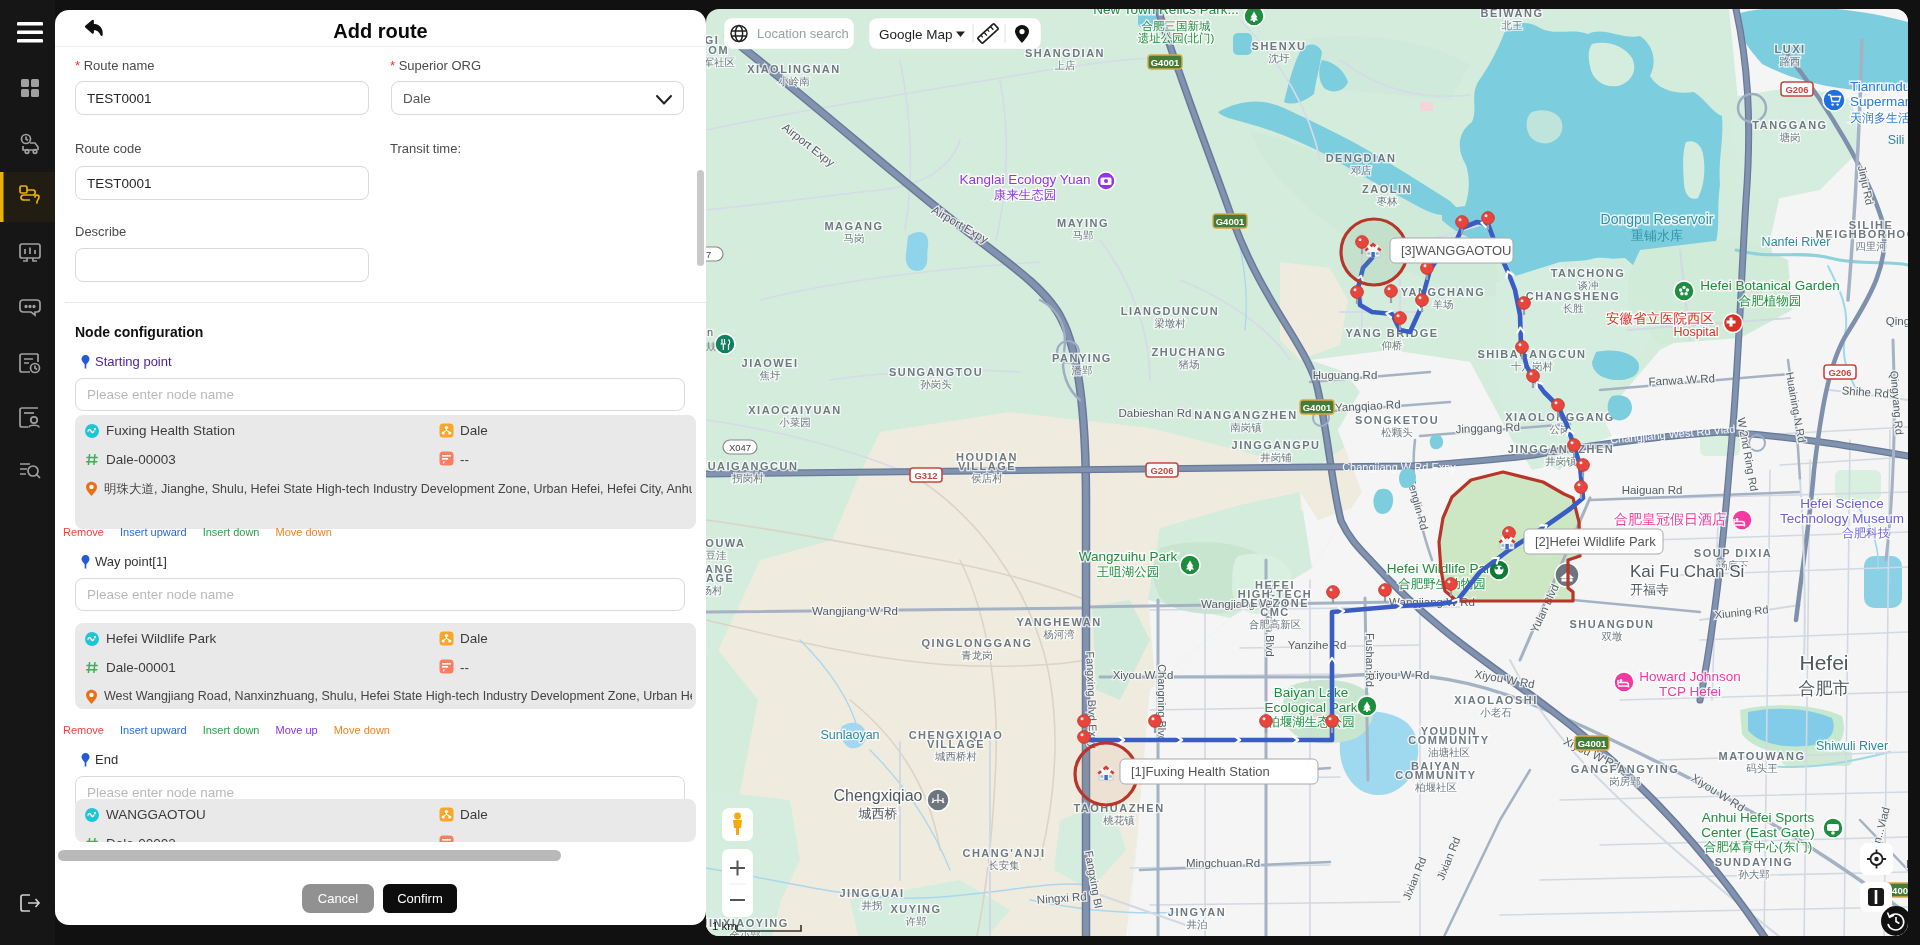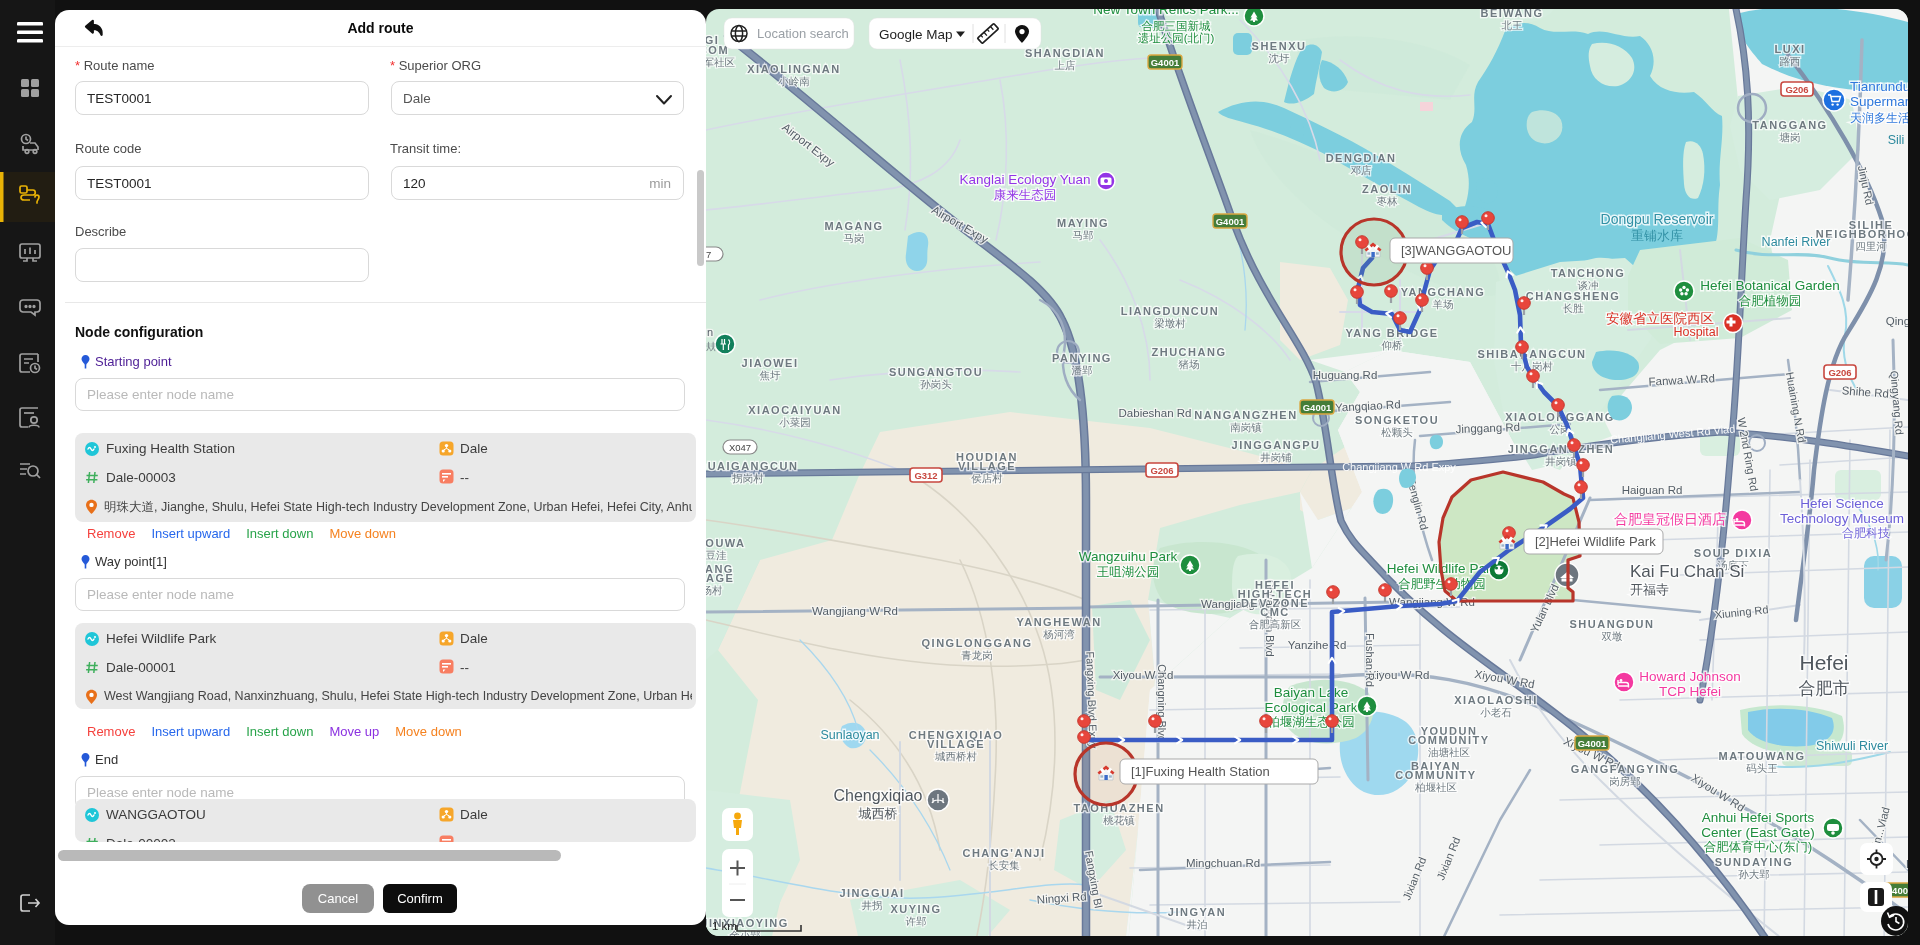--- a/index.html
+++ b/index.html
@@ -8,21 +8,21 @@
 .twc{fill:#6e7980;text-anchor:middle;paint-order:stroke;stroke:#ffffff;stroke-width:2.4px;stroke-opacity:.75}
 .rl{fill:#545e67;paint-order:stroke;stroke:#f7f7f5;stroke-width:2.6px;stroke-opacity:.85}
 .poi{paint-order:stroke;stroke:#ffffff;stroke-width:2.8px;stroke-opacity:.8}
 .poic{paint-order:stroke;stroke:#ffffff;stroke-width:2.6px;stroke-opacity:.8}
 .panel{position:absolute;left:55px;top:10px;width:651px;height:915px;background:#fff;border-radius:14px;z-index:5}
 .sidebar{position:absolute;left:0;top:0;width:55px;height:945px;background:#161616;z-index:6}
 .lbl{position:absolute;font-size:13px;color:#4b4b4b}
 .inp{position:absolute;border:1px solid #d9d9d9;border-radius:8px;background:#fff;font-size:13.5px;color:#262626;display:flex;align-items:center;padding:0 11px}
 .card{position:absolute;left:20px;width:621px;background:#e9e9e9;border-radius:8px;overflow:hidden}
 .crow{position:absolute;font-size:13.5px;color:#3c3c3c;white-space:nowrap}
-.links{position:absolute;left:32px;font-size:13px;white-space:nowrap}
+.links{position:absolute;left:8px;font-size:11px;white-space:nowrap}
 .links span{margin-right:16px}
 .ptxt{color:#b9b9b9}
 </style></head><body>
 <div id="stage">
 <svg id="map" style="position:absolute;left:0;top:0;z-index:1" width="1920" height="945" viewBox="0 0 1920 945">
 <defs>
         <clipPath id="mapclip">
           <rect x="706" y="9" width="1202" height="927" rx="13"></rect>
         </clipPath>
       </defs>
@@ -838,45 +838,44 @@
         </g>
         <g fill="none" stroke="#d0d0d0" stroke-width="1.7">
           <path d="M30 895 L23 895 C22 895 21 896 21 897 L21 909 C21 910 22 911 23 911 L30 911"></path>
           <path d="M28 903 L39 903 M35.5 899 L39 903 L35.5 907"></path>
         </g>
       </svg></div>
 <div class="panel">
       <svg style="position:absolute;left:28px;top:8px" width="22" height="22" viewBox="0 0 22 22">
         <path d="M9.8 2.8 L3 8.6 L9.8 14.6 L9.8 10.8 C14.4 10.8 17 12.6 18.6 16.8 C19.2 10.4 15.6 7 9.8 6.8 Z" fill="#111" stroke="#111" stroke-width="2.2" stroke-linejoin="round"></path>
       </svg>
-      <div style="position:absolute;left:0;right:0;top:10px;text-align:center;font-size:14px;font-weight:bold;color:#0a0a0a">Add route</div>
+      <div style="position:absolute;left:0;right:0;top:10px;text-align:center;font-size:20px;font-weight:bold;color:#0a0a0a">Add route</div>
       <div style="position:absolute;left:0;right:0;top:36px;border-top:1px solid #ededed"></div>
       <div class="lbl" style="left:20px;top:48px"><span style="color:#f23030">* </span>Route name</div>
       <div class="lbl" style="left:335px;top:48px"><span style="color:#f23030">* </span>Superior ORG</div>
       <div class="inp" style="left:20px;top:71px;width:294px;height:34px">TEST0001</div>
       <div class="inp" style="left:336px;top:71px;width:293px;height:34px;color:#555">Dale<svg style="position:absolute;right:10px;top:12px" width="18" height="12" viewBox="0 0 18 12">
           <path d="M2 2 L9 9.5 L16 2" fill="none" stroke="#222" stroke-width="2" stroke-linecap="round" stroke-linejoin="round"></path>
         </svg></div>
       <div class="lbl" style="left:20px;top:131px">Route code</div>
       <div class="lbl" style="left:335px;top:131px">Transit time:</div>
       <div class="inp" style="left:20px;top:156px;width:294px;height:34px">TEST0001</div>
-      <div class="inp" style="left:336px;top:156px;width:293px;height:34px">120<span style="position:absolute;right:12px;color:#9b9b9b">min</span></div>
       <div class="lbl" style="left:20px;top:214px">Describe</div>
       <div class="inp" style="left:20px;top:238px;width:294px;height:34px"></div>
       <div style="position:absolute;left:10px;right:0;top:292px;border-top:1px solid #e8e8e8"></div>
       <div style="position:absolute;left:20px;top:314px;font-size:14px;font-weight:bold;color:#111">Node configuration</div>
       <svg style="position:absolute;left:25px;top:344px" width="11" height="15" viewBox="0 0 11 15">
         <path d="M5.5 1 C7.8 1 9.5 2.8 9.5 5 C9.5 7.6 5.5 11 5.5 11 C5.5 11 1.5 7.6 1.5 5 C1.5 2.8 3.2 1 5.5 1 Z" fill="#2559d8"></path>
         <rect x="4.7" y="10" width="1.6" height="4.5" fill="#2559d8"></rect>
       </svg>
       <div class="lbl" style="left:40px;top:344px;color:#4c1d95">Starting point</div>
       <div class="inp" style="left:20px;top:368px;width:610px;height:33px">
         <span class="ptxt">Please enter node name</span>
       </div>
-      <div class="card" style="top:423px;height:89px">
+      <div class="card" style="top:405px;height:114px">
         <div style="position:absolute;left:10px;top:9px;width:14px;height:14px;border-radius:50%;background:#1fc6d8"></div>
         <svg style="position:absolute;left:12px;top:12px" width="10" height="8" viewBox="0 0 10 8">
           <path d="M1 4 C2 2 3 2 4 4 C5 6 6 6 7 4" fill="none" stroke="#fff" stroke-width="1.4" stroke-linecap="round"></path>
           <circle cx="8" cy="2" r="1" fill="#fff"></circle>
         </svg>
         <div class="crow" style="left:31px;top:8px">Fuxing Health Station</div>
         <svg style="position:absolute;left:364px;top:8px" width="15" height="15" viewBox="0 0 15 15">
           <rect x="0.5" y="0.5" width="14" height="14" rx="3.5" fill="#f6a62a"></rect>
           <circle cx="7.5" cy="4.6" r="1.7" fill="#fff"></circle>
           <circle cx="4.2" cy="10" r="1.6" fill="#fff"></circle>

